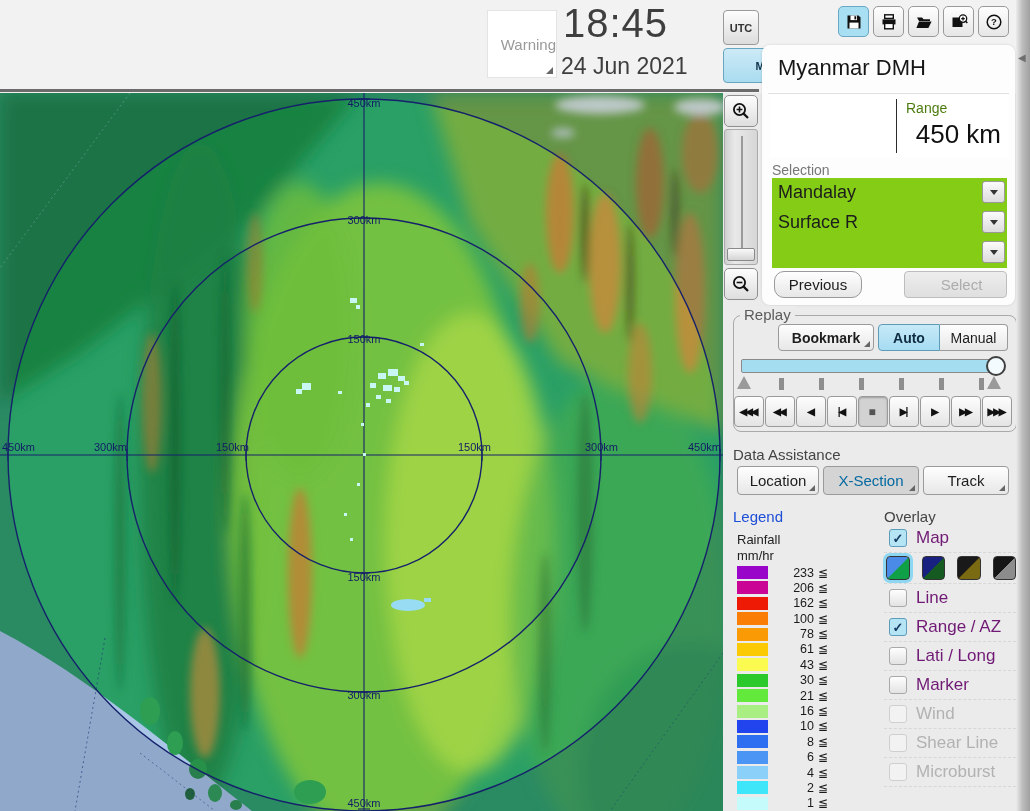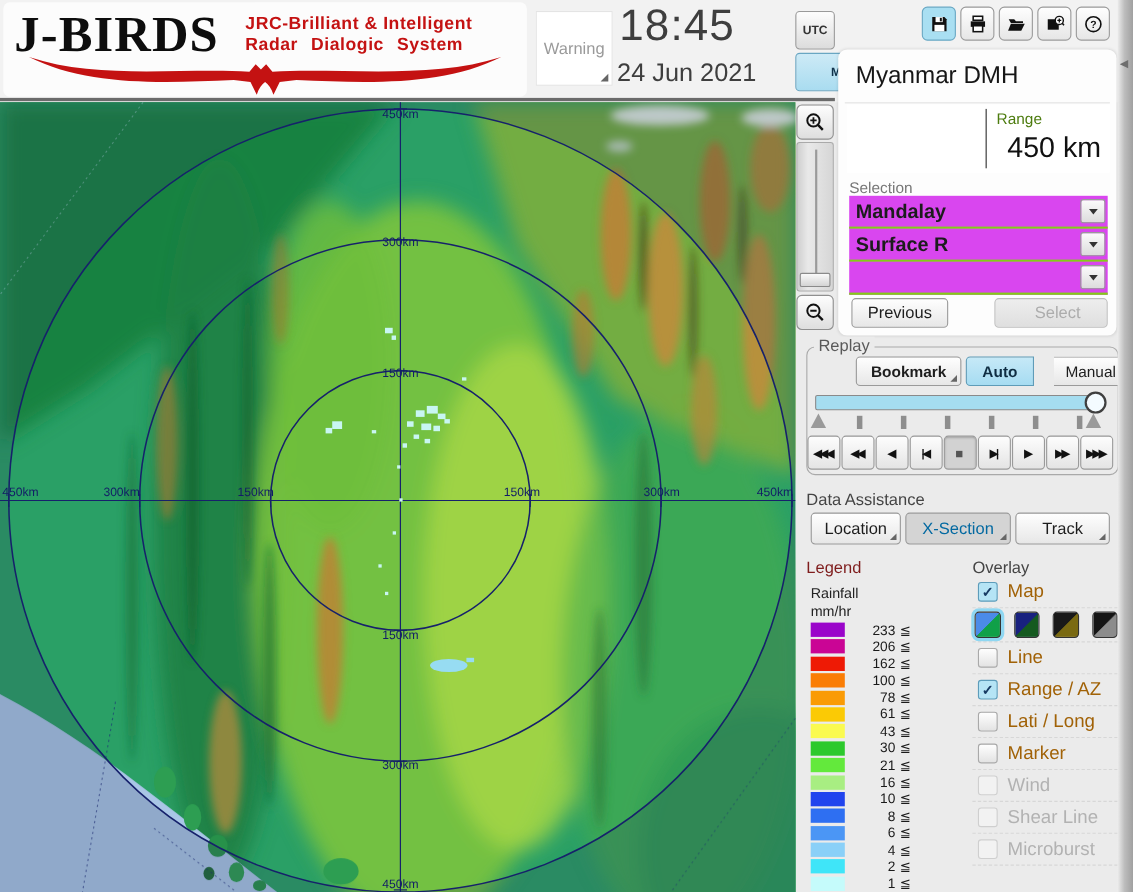--- a/index.html
+++ b/index.html
@@ -9,21 +9,21 @@
 
   
   .header { position:absolute; left:0; top:0; width:1030px; height:93px; background:#f2f2f2; }
   .logo-card { position:absolute; left:3px; top:2px; width:476px; height:86px; background:#fcfcfc; border-radius:6px; }
   .logo-title { position:absolute; left:10px; top:2px; font-family:"Liberation Serif", serif; font-weight:bold; font-size:46px; letter-spacing:1px; color:#0d0d0d; }
   .logo-sub { position:absolute; left:220px; color:#c41212; font-weight:bold; font-size:16px; white-space:nowrap; letter-spacing:.5px; }
   .logo-sub.l1 { top:11px; } .logo-sub.l2 { top:30px; word-spacing:7px; }
   .eagle { position:absolute; left:8px; top:47px; }
   .hdr-sep { position:absolute; left:0; top:89px; width:759px; height:3px; background:#6b6b6b; }
 
-  .warning-btn { position:absolute; left:487px; top:10px; width:70px; height:68px; background:#fff; border:1px solid #e4e4e4; color:#9a9a9a; font-size:15px; display:flex; align-items:center; justify-content:center; }
+  .warning-btn { position:absolute; left:487px; top:10px; width:70px; height:68px; background:#fff; border:1px solid #e4e4e4; color:#9a9a9a; font-size:15px; display:flex; align-items:center; justify-content:flex-end; }
   .fold { position:absolute; right:3px; bottom:3px; width:0; height:0; border-left:7px solid transparent; border-bottom:7px solid #666; }
   .fold.sm { border-left-width:6px; border-bottom-width:6px; }
 
   .clock-time { position:absolute; left:563px; top:1px; font-size:40px; color:#3e3e3e; letter-spacing:1px; }
   .clock-date { position:absolute; left:561px; top:53px; font-size:23px; color:#3e3e3e; }
 
   .tz-btn { position:absolute; left:723px; width:36px; height:35px; border:1px solid #9a9a9a; border-radius:4px; font-size:11px; font-weight:bold; color:#333; display:flex; align-items:center; justify-content:center; background:linear-gradient(#fdfdfd,#dcdcdc); }
   .tz-btn.utc { top:10px; }
   .tz-btn.mmt { top:48px; background:linear-gradient(#cdeaf6,#a9dcf0); border-color:#69a6c2; color:#10324a;padding-left:44px; }
 
@@ -48,88 +48,80 @@
 
   
   .station-card { position:absolute; left:762px; top:45px; width:253px; height:260px; background:#fdfdfd; border-radius:8px; box-shadow:0 0 3px rgba(0,0,0,.12); }
   .station-name { position:absolute; left:16px; top:10px; font-size:22px; color:#161616; }
   .card-sep { position:absolute; left:6px; top:48px; width:241px; height:1px; background:#e2e2e2; }
   .range-box { position:absolute; left:8px; top:50px; width:239px; height:62px; background:#fff; }
   .range-div { position:absolute; left:126px; top:4px; width:1px; height:54px; background:#2b2b2b; }
   .range-label { position:absolute; left:136px; top:5px; font-size:14px; color:#4d7c0f; }
   .range-value { position:absolute; right:8px; top:24px; font-size:26px; color:#101010; }
   .sel-label { position:absolute; left:10px; top:117px; font-size:14px; color:#777; }
-  .dd-row { position:absolute; left:10px; width:235px; height:30px; border-bottom:2px solid #84cc16; background:#d946ef;font-weight:bold; }
+  .dd-row { position:absolute; left:10px; width:235px; height:30px; border-bottom:4px solid #84cc16; background:#84cc16; }
   .dd-row.r0 { top:133px; } .dd-row.r1 { top:163px; } .dd-row.r2 { top:193px; }
   .dd-value { position:absolute; left:6px; top:4px; font-size:18px; color:#1c1c1c; }
   .dd-btn { position:absolute; right:2px; top:3px; width:23px; height:22px; border:1px solid #9a9a9a; border-radius:3px; background:linear-gradient(#fbfbfb,#dcdcdc); display:flex; align-items:center; justify-content:center; }
   .caret { width:0; height:0; border-left:4px solid transparent; border-right:4px solid transparent; border-top:5px solid #333; }
   .btn { border:1px solid #9a9a9a; border-radius:4px; background:linear-gradient(#fefefe,#e7e7e7); font-size:14px; color:#1d1d1d; display:flex; align-items:center; justify-content:center; position:absolute; }
-  .prev-btn { left:12px; top:226px; width:88px; height:27px; font-size:15px; }
+  .prev-btn { left:12px; top:226px; width:88px; height:27px; font-size:15px;border-radius:10px; }
   .select-btn { left:142px; top:226px; width:103px; height:27px; font-size:15px; background:linear-gradient(#ededed,#dfdfdf); color:#acacac; border-color:#bdbdbd;padding-left:12px; }
 
   
   .replay-box { position:absolute; left:733px; top:315px; width:284px; height:117px; border:1px solid #a9a9a9; border-radius:8px; }
   .replay-label { position:absolute; left:6px; top:-10px; background:#ebebeb; padding:0 4px; font-size:15px; color:#5a5a5a; }
   .bm-btn { left:44px; top:8px; width:96px; height:27px; font-size:14px; font-weight:bold; }
   .auto-btn { left:144px; top:8px; width:62px; height:27px; font-size:14px; font-weight:bold; background:linear-gradient(#c6e9f7,#a6dcf2); border-color:#5f9cb8; color:#0f2d42; border-radius:4px 0 0 4px; }
-  .manual-btn { left:206px; top:8px; width:68px; height:27px; font-size:14px; border-radius:0 4px 4px 0; border-left:none;margin-left:18px; }
+  .manual-btn { left:206px; top:8px; width:68px; height:27px; font-size:14px; border-radius:0 4px 4px 0; border-left:none; }
   .rp-track { position:absolute; left:7px; top:43px; width:258px; height:14px; background:#a5ddf0; border:1px solid #8a8a8a; border-radius:2px; }
   .rp-thumb { position:absolute; left:252px; top:40px; width:20px; height:20px; border:2px solid #3f3f3f; border-radius:50%; background:#f4fbff; }
   .tri { position:absolute; width:0; height:0; border-left:7px solid transparent; border-right:7px solid transparent; border-bottom:13px solid #9a9a9a; top:60px; }
   .tri.l { left:3px; } .tri.r { left:253px; }
   .tick { position:absolute; top:62px; width:5px; height:12px; background:#8e8e8e; }
   .pb-row { position:absolute; left:0px; top:80px; display:flex; gap:1px; }
   .pb-btn { width:30px; height:31px; border:1px solid #9a9a9a; border-radius:4px; background:linear-gradient(#fdfdfd,#e4e4e4); color:#111; font-size:10px; font-weight:bold; letter-spacing:-2px; display:flex; align-items:center; justify-content:center; padding-right:2px; }
   .pb-btn.pressed { background:#d2d2d2; box-shadow:inset 0 1px 2px rgba(0,0,0,.25); color:#555; font-size:12px; letter-spacing:0; }
 
   
   .da-label { position:absolute; left:733px; top:446px; font-size:15px; color:#444; }
   .da-btn { top:466px; height:29px; font-size:15px; }
   .da-btn.loc { left:737px; width:82px; }
   .da-btn.xsec { left:823px; width:96px; background:#d4d4d4; color:#0369a1; }
   .da-btn.trk { left:923px; width:86px; }
 
   
-  .legend-label { position:absolute; left:733px; top:508px; font-size:15px; color:#7f1d1d; }
+  .legend-label { position:absolute; left:733px; top:508px; font-size:15px; color:#1d4ed8; }
   .lg-t1 { position:absolute; left:737px; top:532px; font-size:13px; color:#222; }
   .lg-t2 { position:absolute; left:737px; top:548px; font-size:13px; color:#222; }
   .lg-list { position:absolute; left:737px; top:566px; }
   .lg-row { display:flex; align-items:center; height:13px; margin-bottom:2.4px; }
   .lg-sw { width:31px; height:13px; }
   .lg-val { width:46px; text-align:right; font-size:12.5px; color:#1a1a1a; }
   .lg-le { width:14px; text-align:right; font-size:12px; color:#1a1a1a; }
 
   
   .overlay-label { position:absolute; left:884px; top:508px; font-size:15px; color:#444; }
   .ov-list { position:absolute; left:884px; top:524px; width:132px; }
   .ov-row { position:relative; height:29px; border-bottom:1px dashed #d7d7d7; display:flex; align-items:center; }
   .cb { width:18px; height:18px; margin-left:5px; border:1px solid #a9a9a9; border-radius:3px; background:linear-gradient(#fefefe,#e3e3e3); display:flex; align-items:center; justify-content:center; font-size:13px; font-weight:bold; color:#173a63; }
   .cb.checked { background:#b5e4f5; border-color:#5d9cba; }
-  .ov-row .ov-text { margin-left:9px; font-size:17px; color:#a16207; }
+  .ov-row .ov-text { margin-left:9px; font-size:17px; color:#701a75; }
   .ov-row.disabled .ov-text { color:#b2b2b2; }
   .ov-row.disabled .cb { border-color:#cfcfcf; background:#f2f2f2; }
   .sw-row { height:31px; display:flex; align-items:center; gap:12px; border-bottom:1px dashed #d7d7d7; padding-left:2px; }
   .map-sw { width:24px; height:24px; border:1px solid #333; border-radius:4px; }
   .map-sw.sel { box-shadow:0 0 0 3px #8ed7f2; }
 </style>
 </head>
 <body>
 
 <div class="app">
 
   <div class="header">
-    <div class="logo-card">
-      <div class="logo-title">J-BIRDS</div>
-      <div class="logo-sub l1">JRC-Brilliant &amp; Intelligent</div>
-      <div class="logo-sub l2">Radar Dialogic System</div>
-      <svg class="eagle" width="460" height="38" viewBox="0 0 460 40">
-        <path d="M4,3 C70,25 150,13 215,17 L221,10 L226,15 L231,10 L237,17 C302,13 388,25 456,3 C400,31 330,28 260,25 L244,27 L238,39 C236,33 233,29 230,27 C227,29 224,33 222,39 L216,27 L200,25 C130,28 60,31 4,3 Z" fill="#c41212"></path>
-      </svg>
-    </div>
     <div class="hdr-sep"></div>
 
     <div class="warning-btn">
       <span>Warning</span>
       <span class="fold"></span>
     </div>
 
     <div class="clock-time">18:45</div>
     <div class="clock-date">24 Jun 2021</div>
 

